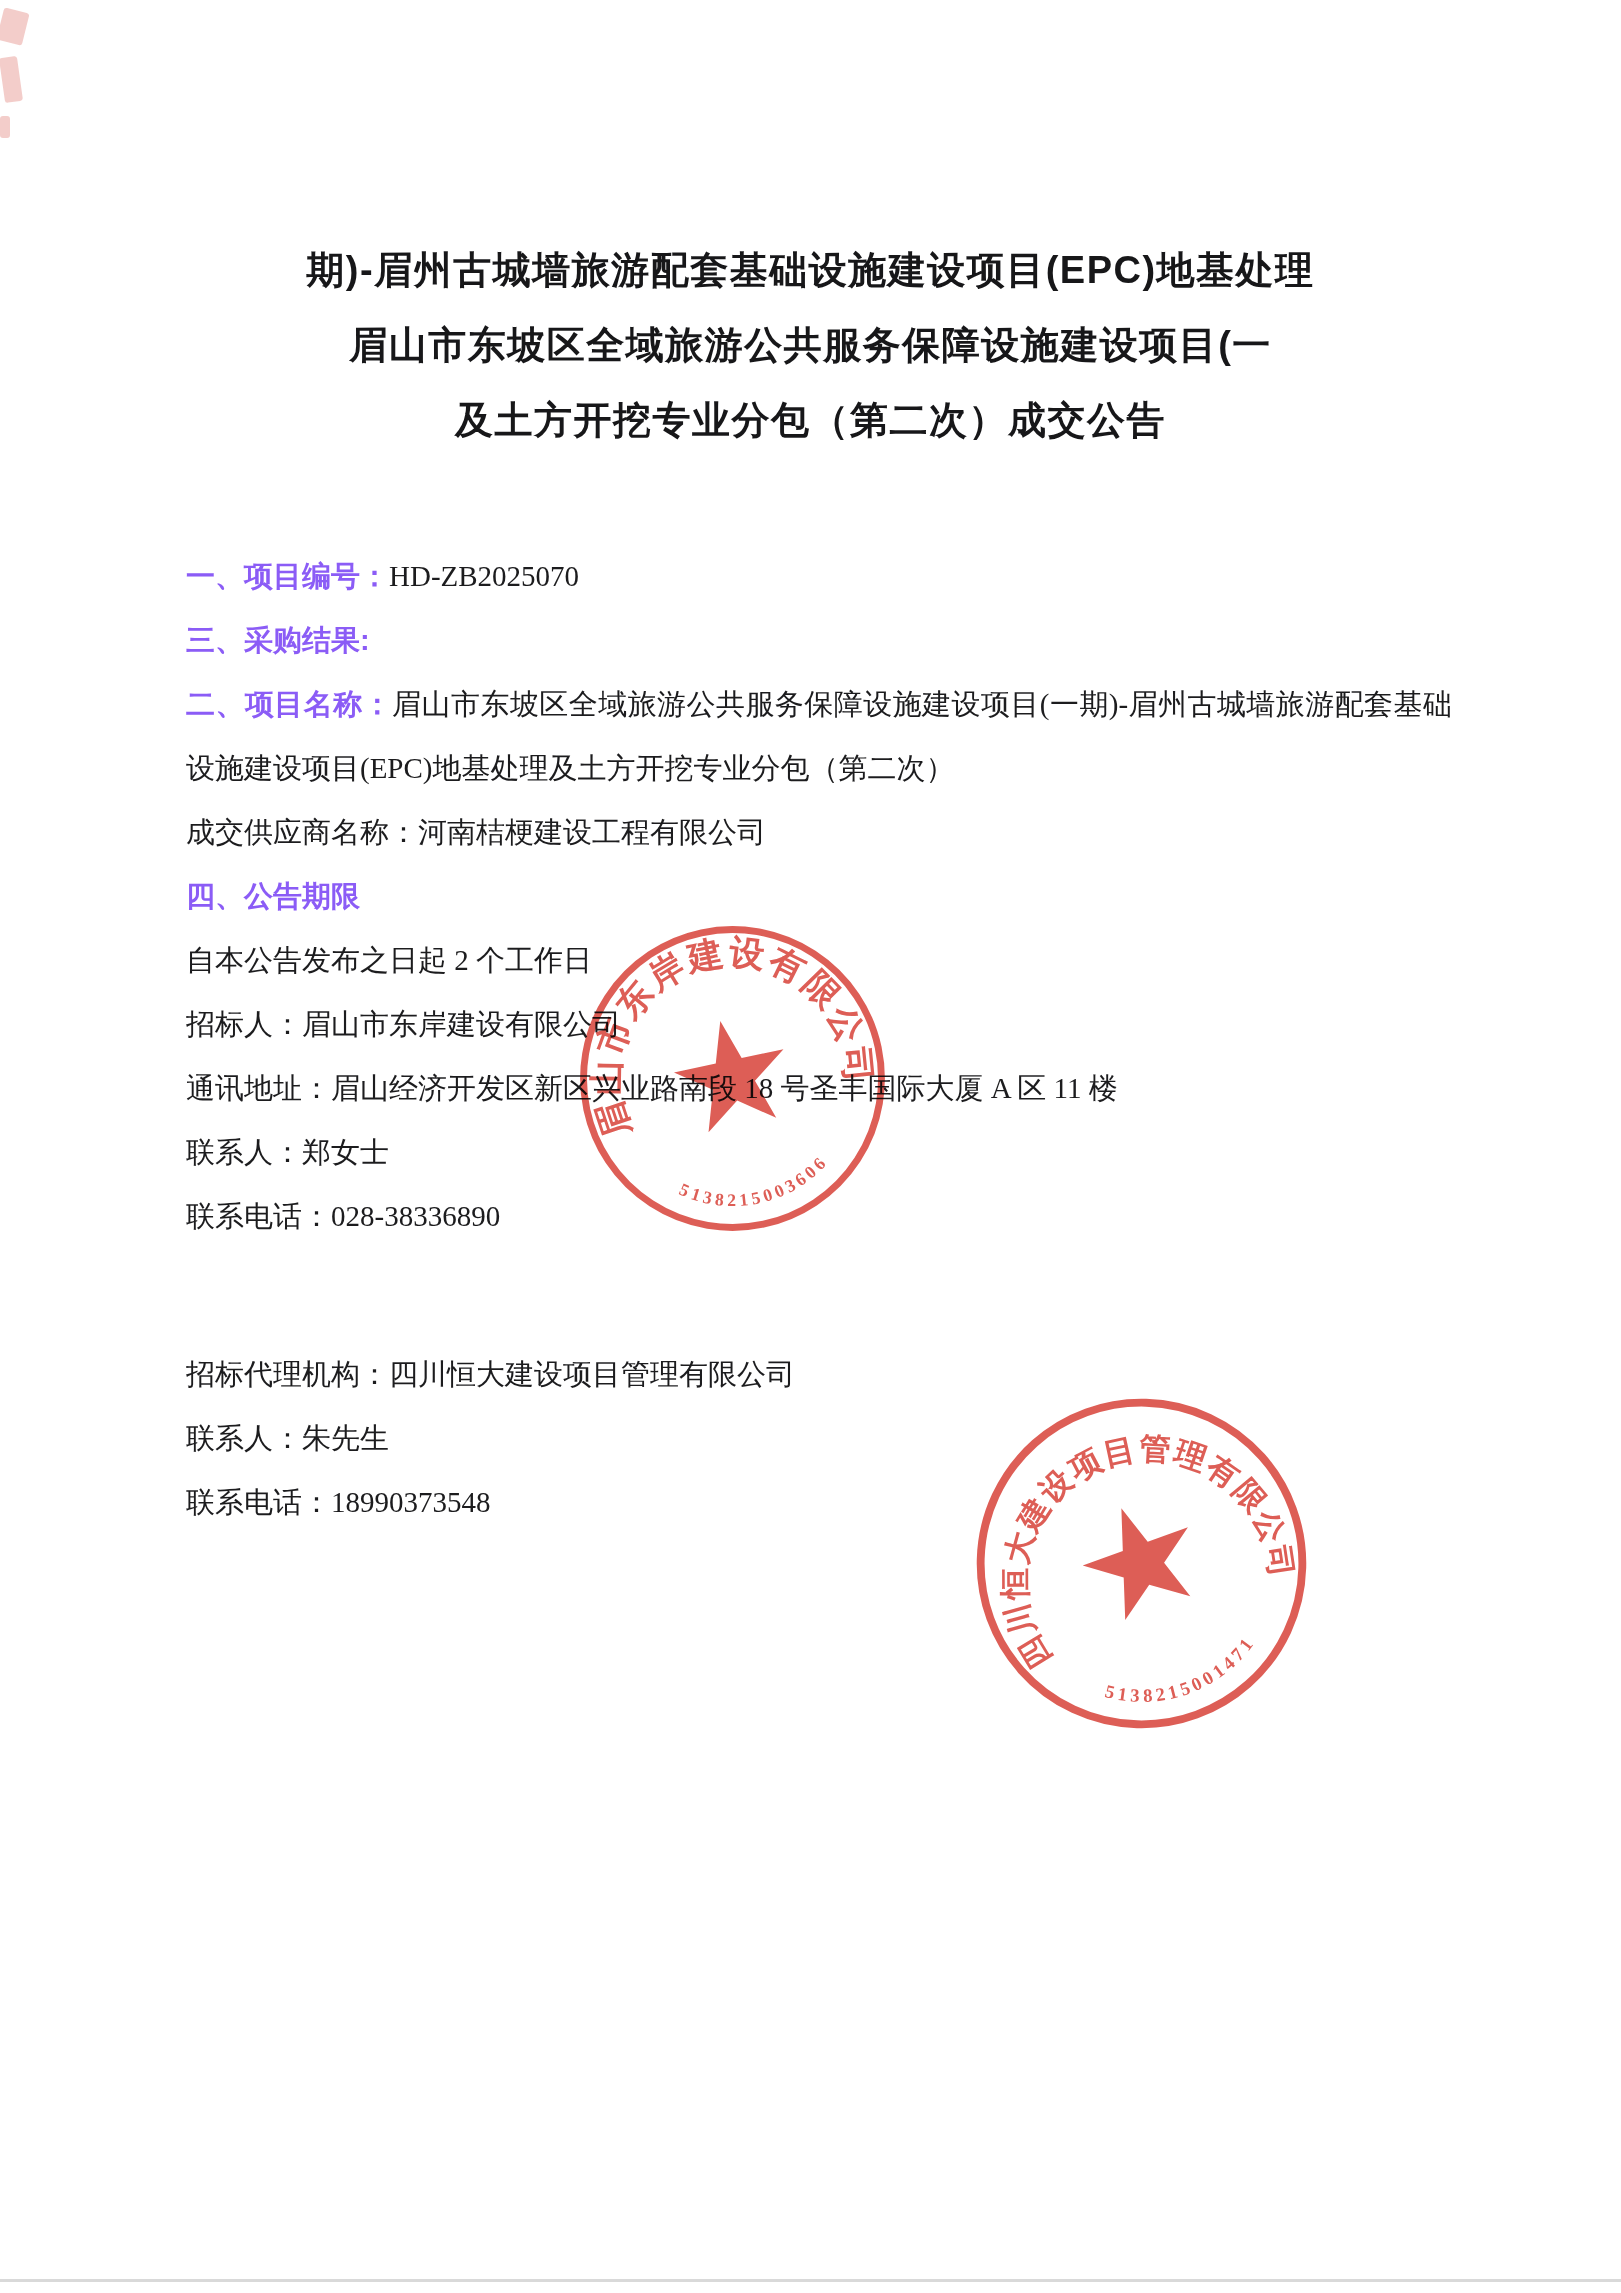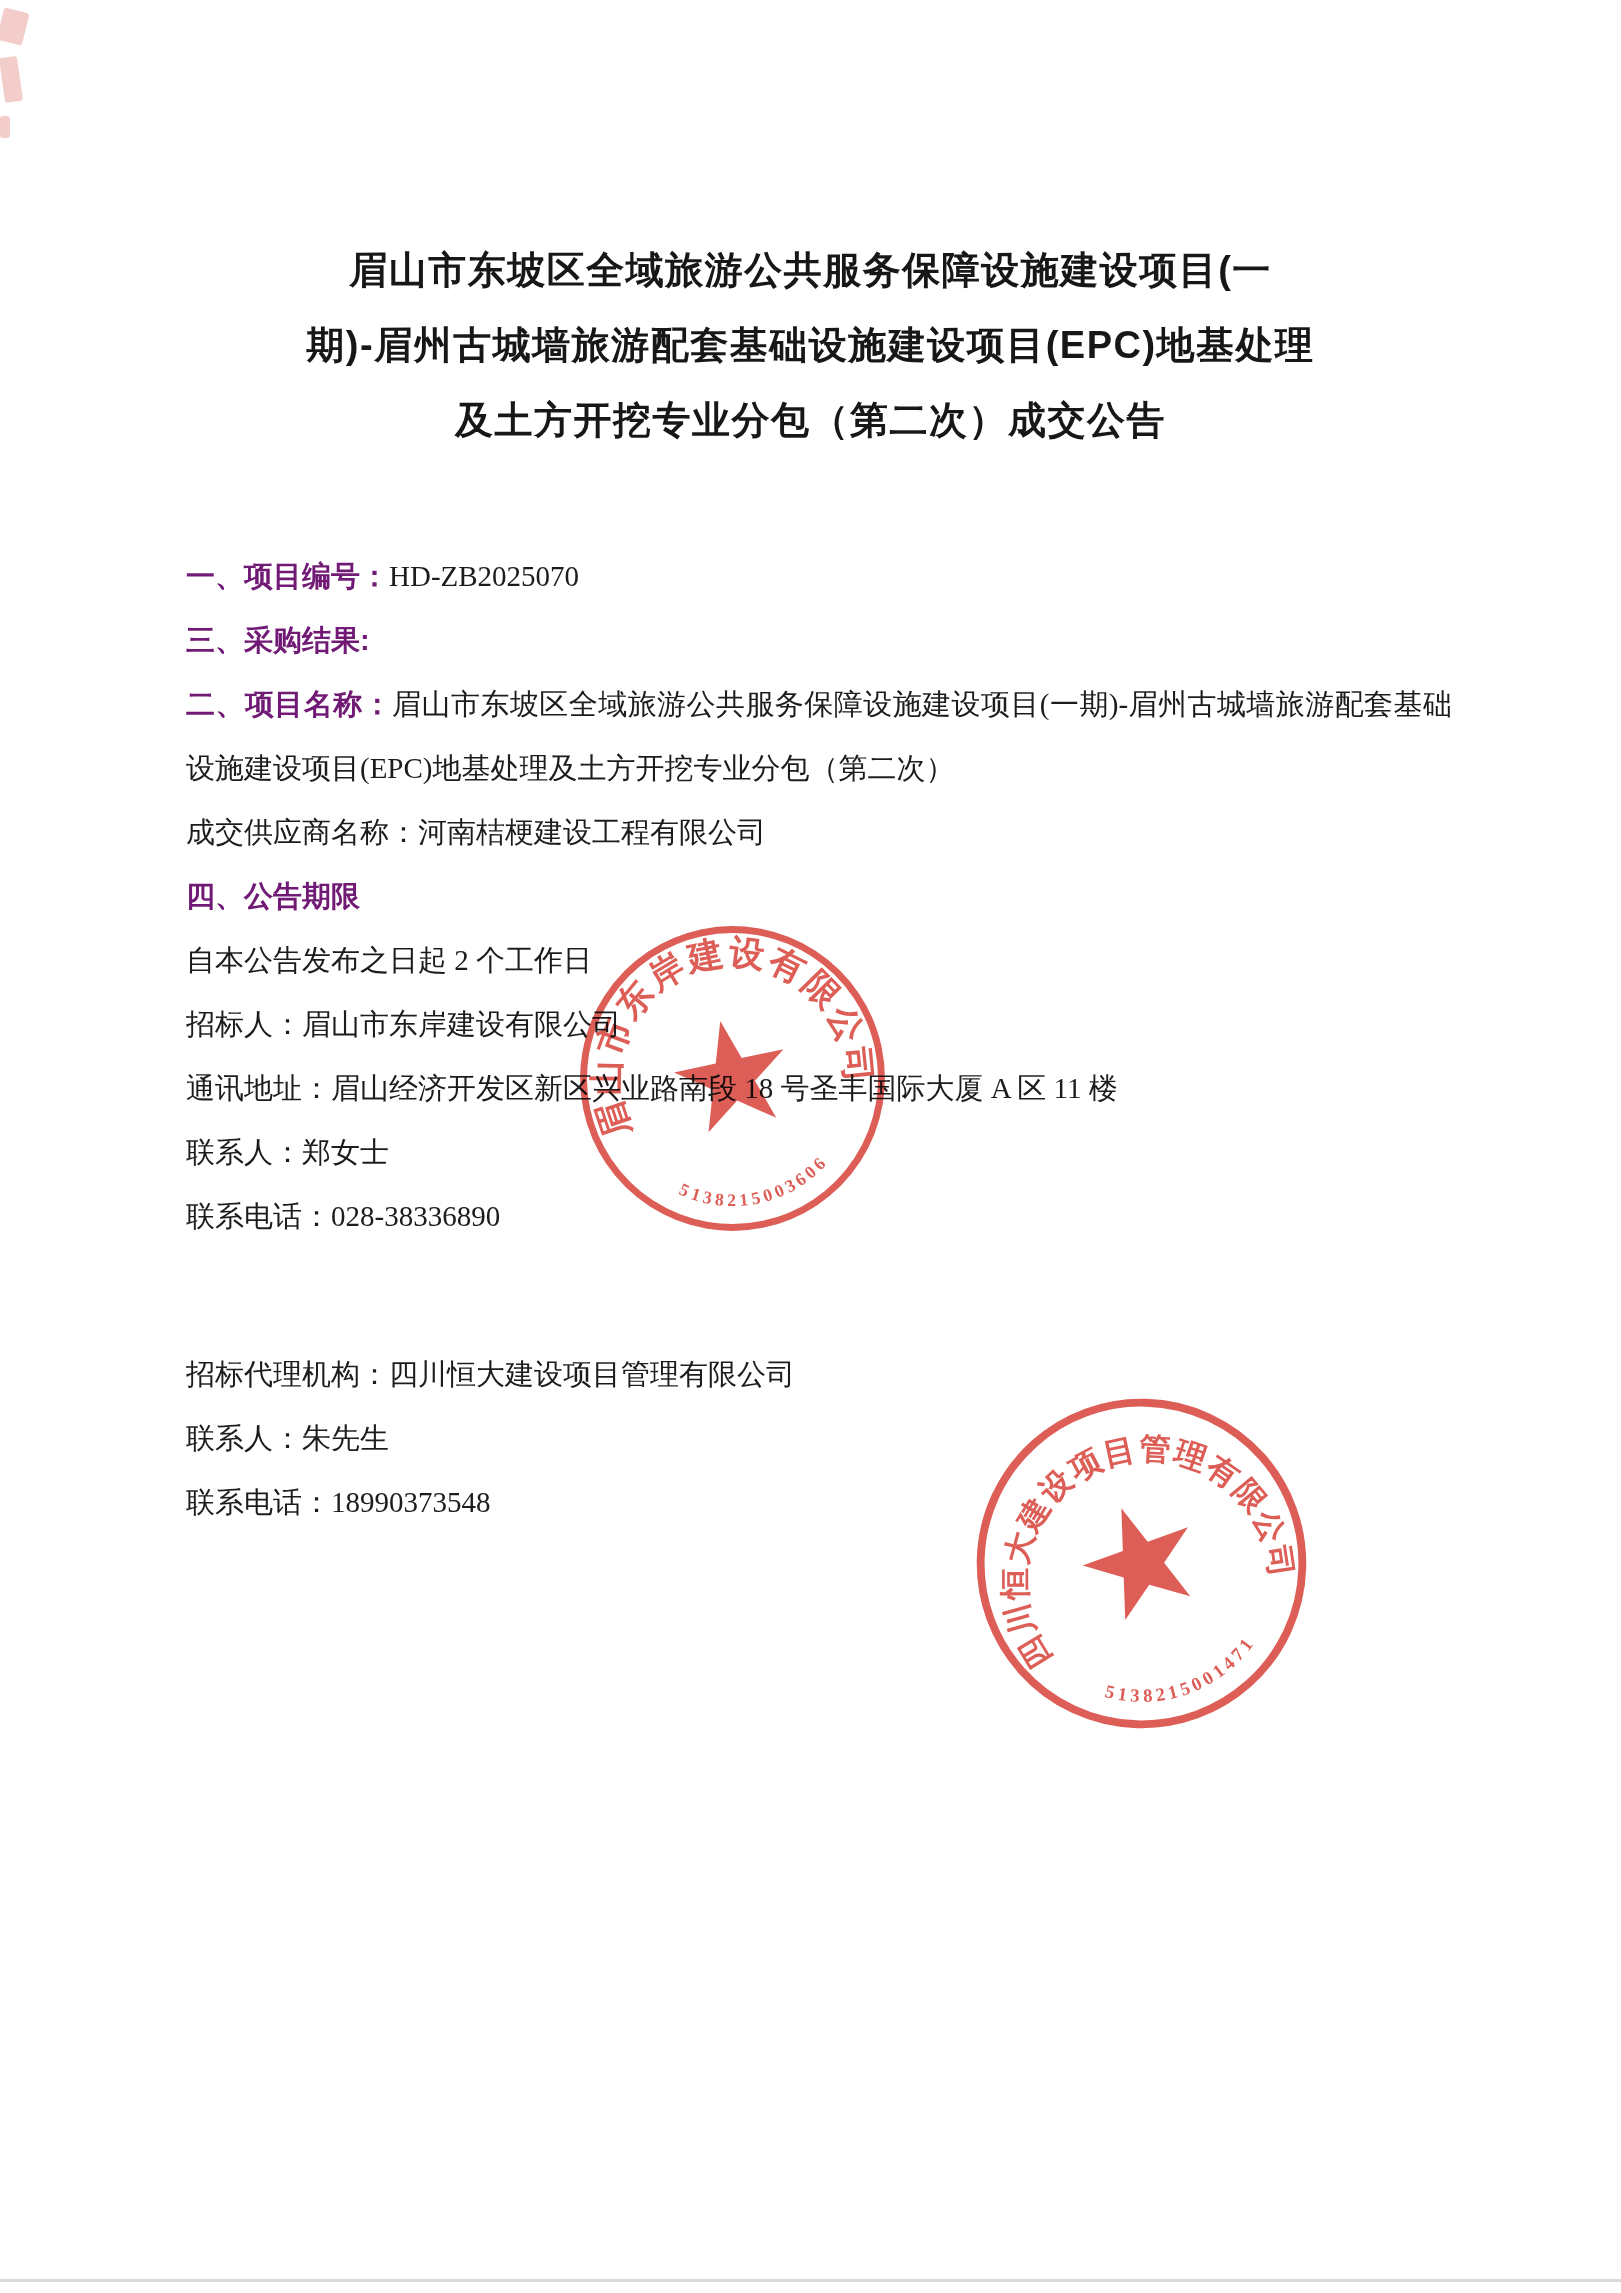--- a/index.html
+++ b/index.html
@@ -28,21 +28,21 @@
   .doc-body{
     margin:86px 169px 0 186px;
     font-size:29px;
     line-height:64px;
     text-align:justify;
   }
   .doc-body p{margin:0;padding:0;}
   .doc-body b{
     font-family:"Liberation Sans","DejaVu Sans",sans-serif;
     font-weight:bold;
-    color:#701a75;
+    color:#8b5cf6;
   }
   .agency-gap{margin-top:94px !important;}
   
   .stamp{
     position:absolute;
     mix-blend-mode:multiply;
     opacity:0.88;
   }
   .stamp text{
     font-family:"Liberation Serif","DejaVu Serif",serif;
@@ -59,22 +59,22 @@
   .smudge.a{left:0;top:9.8px;width:25.5px;height:33px;transform:rotate(14deg);}
   .smudge.b{left:2px;top:57px;width:17.6px;height:45px;transform:rotate(-8deg);}
   .smudge.c{left:0;top:116px;width:9.8px;height:21.6px;}
 </style>
 </head>
 <body>
 
 <div class="page">
 
   <h1 class="title">
+    <span class="tline">期)-眉州古城墙旅游配套基础设施建设项目(EPC)地基处理</span>
     <span class="tline">眉山市东坡区全域旅游公共服务保障设施建设项目(一</span>
-    <span class="tline">期)-眉州古城墙旅游配套基础设施建设项目(EPC)地基处理</span>
     <span class="tline">及土方开挖专业分包（第二次）成交公告</span>
   </h1>
 
   <div class="doc-body">
     <p><b>一、项目编号：</b><span>HD-ZB2025070</span></p>
     <p><b>三、采购结果:</b><span></span></p>
     <p><b>二、项目名称：</b><span>眉山市东坡区全域旅游公共服务保障设施建设项目(一期)-眉州古城墙旅游配套基础设施建设项目(EPC)地基处理及土方开挖专业分包（第二次）</span></p>
     <p><b></b><span>成交供应商名称：河南桔梗建设工程有限公司</span></p>
     <p><b>四、公告期限</b><span></span></p>
     <p><b></b><span>自本公告发布之日起 2 个工作日</span></p>

